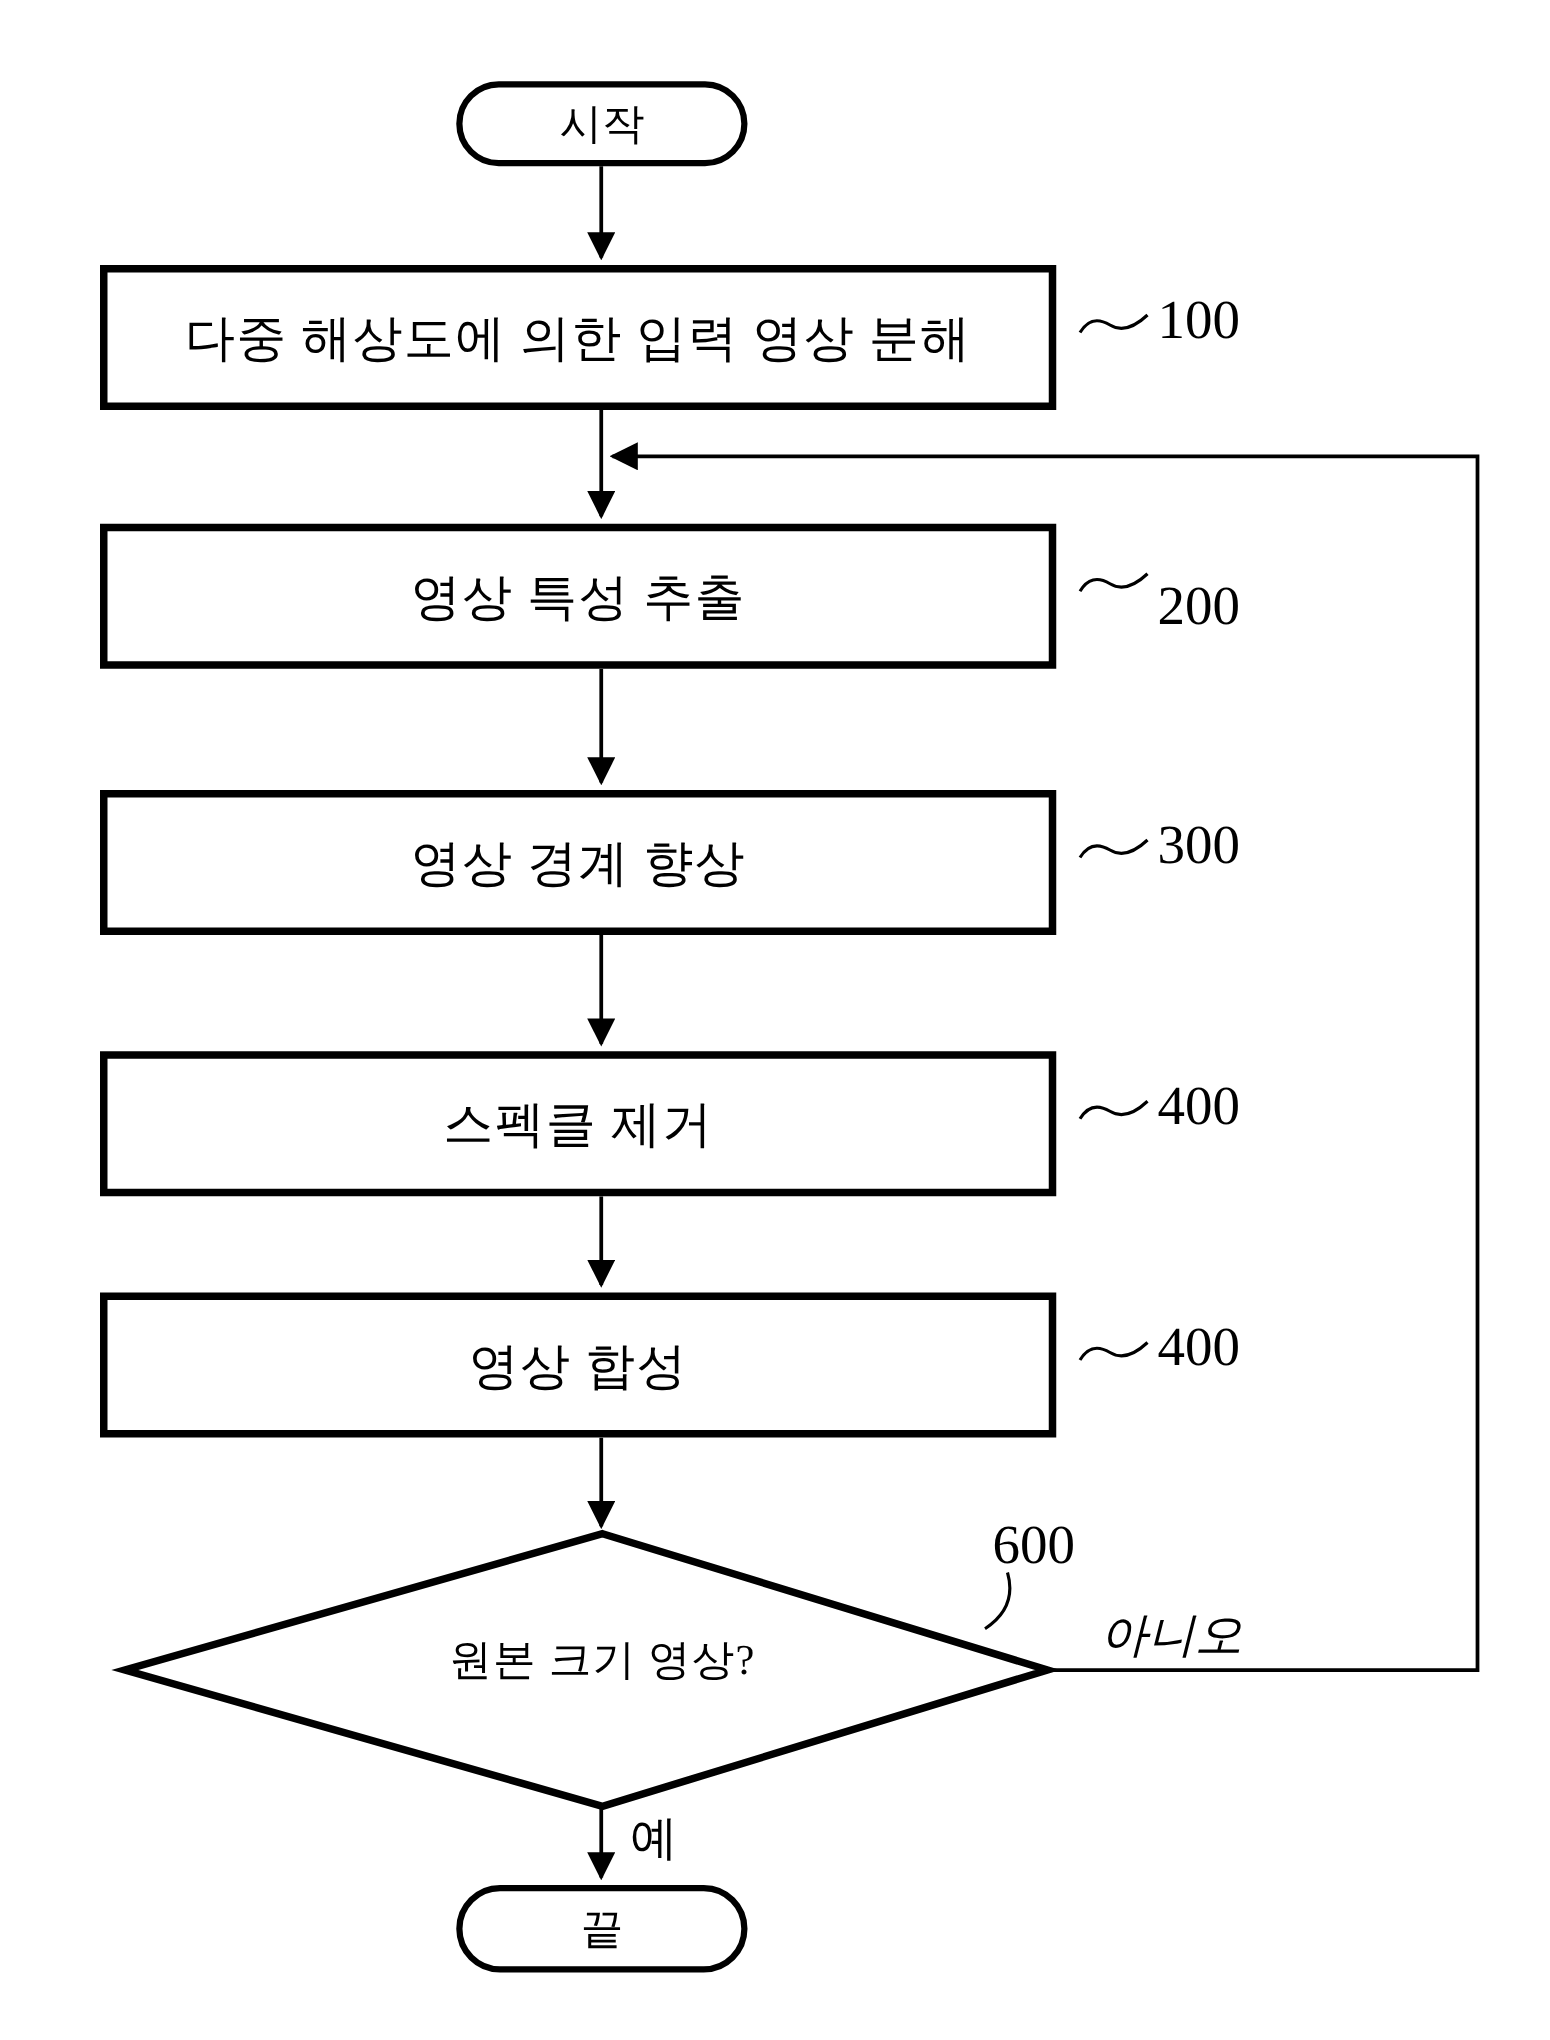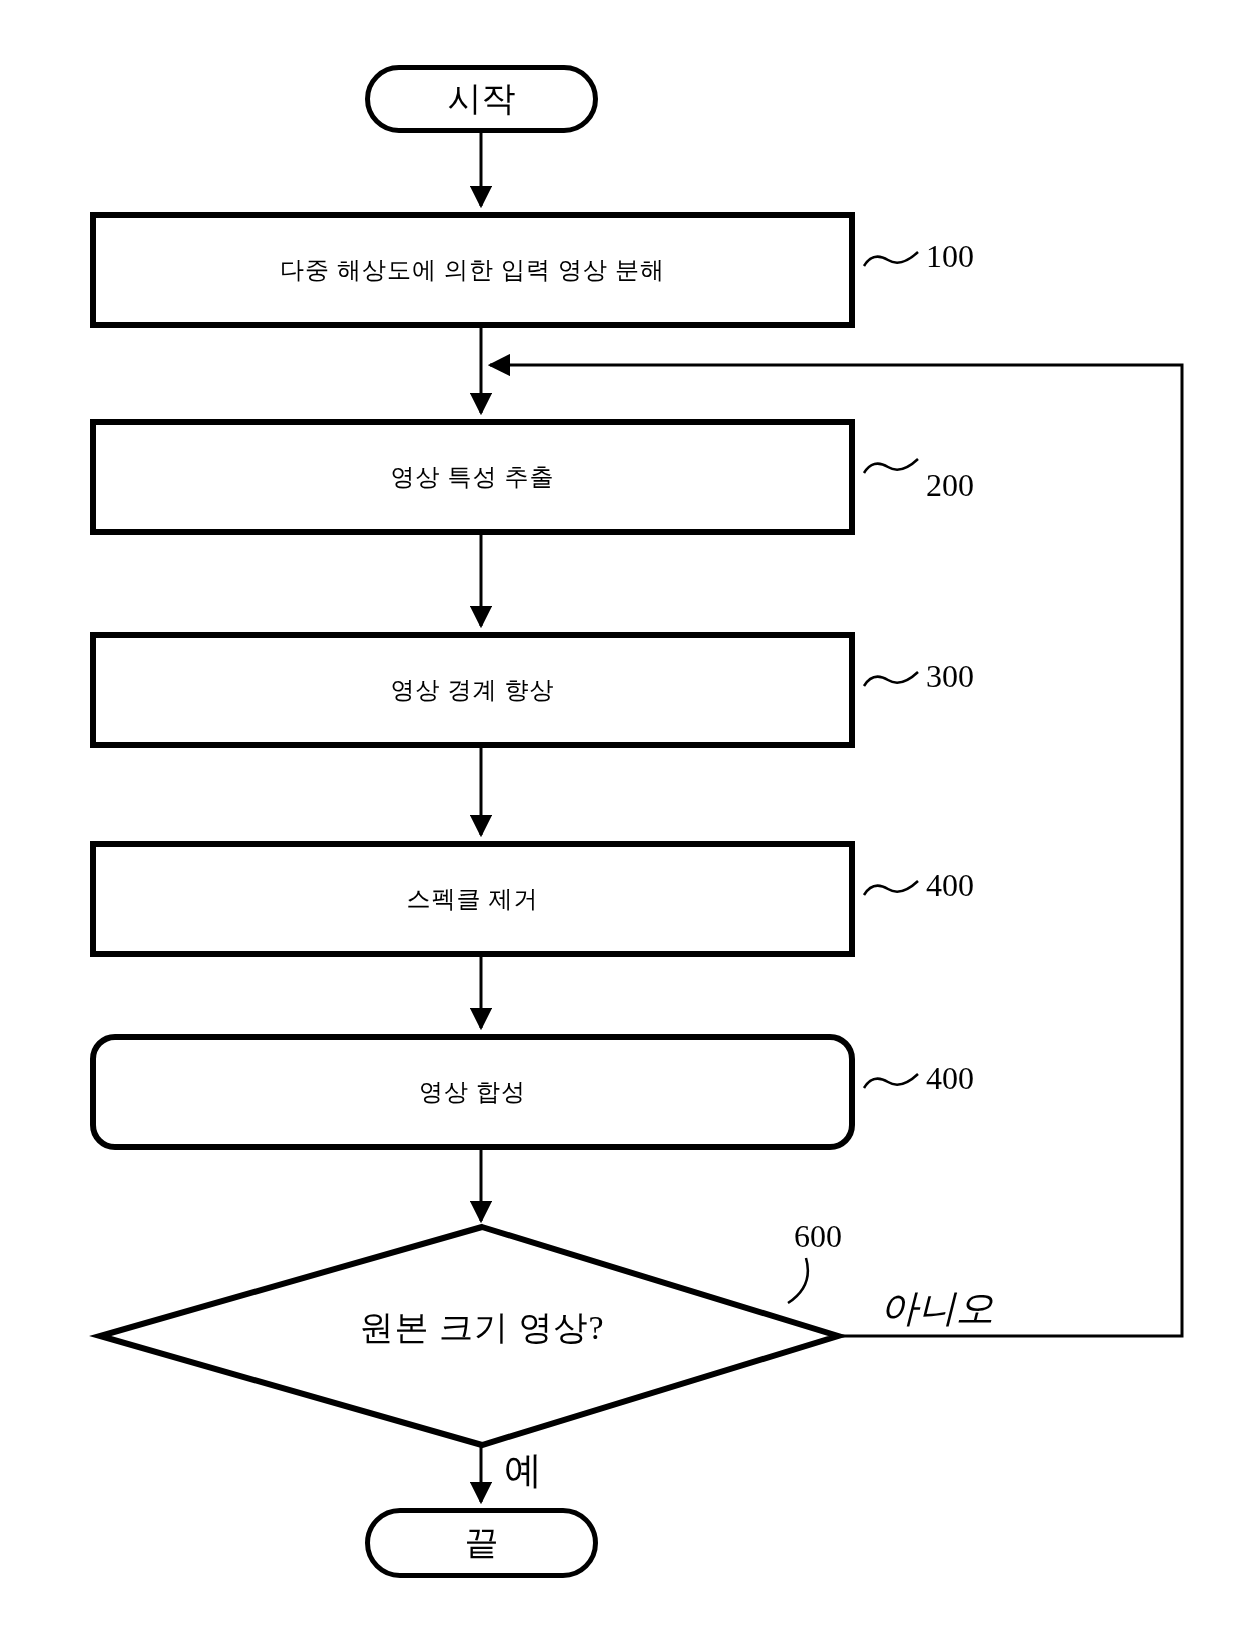--- a/index.html
+++ b/index.html
@@ -33,41 +33,41 @@
     box-sizing: border-box;
     display: flex;
     align-items: center;
     justify-content: center;
     font-size: 34px;
   }
   .terminal.start { top: 65px; }
   .terminal.end   { top: 1508px; height: 70px; }
   .process-box {
     position: absolute;
-    left: 90px;
+    left: 80px;
     width: 765px;
     height: 116px;
     border: 6px solid #000;
     background: #fff;
     box-sizing: border-box;
     display: flex;
     align-items: center;
     justify-content: center;
-    font-size: 24px;
+    font-size: 40px;
     letter-spacing: 1px;
   }
   .box-100 { top: 212px; }
   .box-200 { top: 419px; }
   .box-300 { top: 632px; }
   .box-400 { top: 841px; }
-  .box-500 { top: 1034px; border-radius: 25px; }
+  .box-500 { top: 1034px; }
   .ref-label {
     position: absolute;
     left: 926px;
-    font-size: 32px;
+    font-size: 44px;
     line-height: 44px;
   }
   .ref-100 { top: 234px; }
   .ref-200 { top: 463px; }
   .ref-300 { top: 654px; }
   .ref-400 { top: 863px; }
   .ref-500 { top: 1056px; }
   .ref-600 { left: 794px; top: 1214px; }
   .diamond-label {
     position: absolute;

